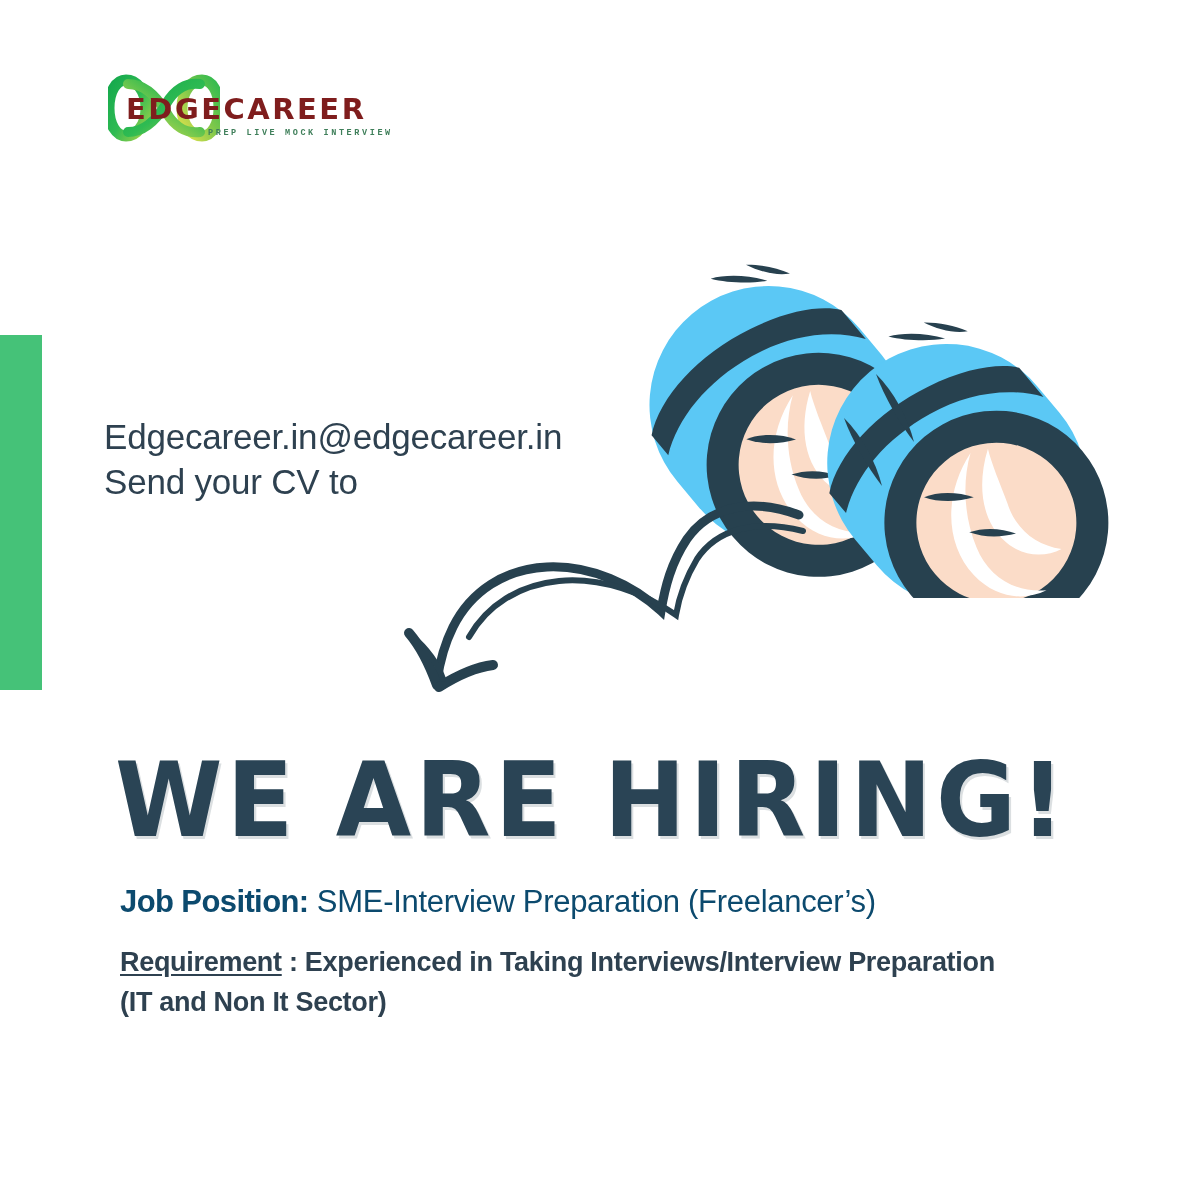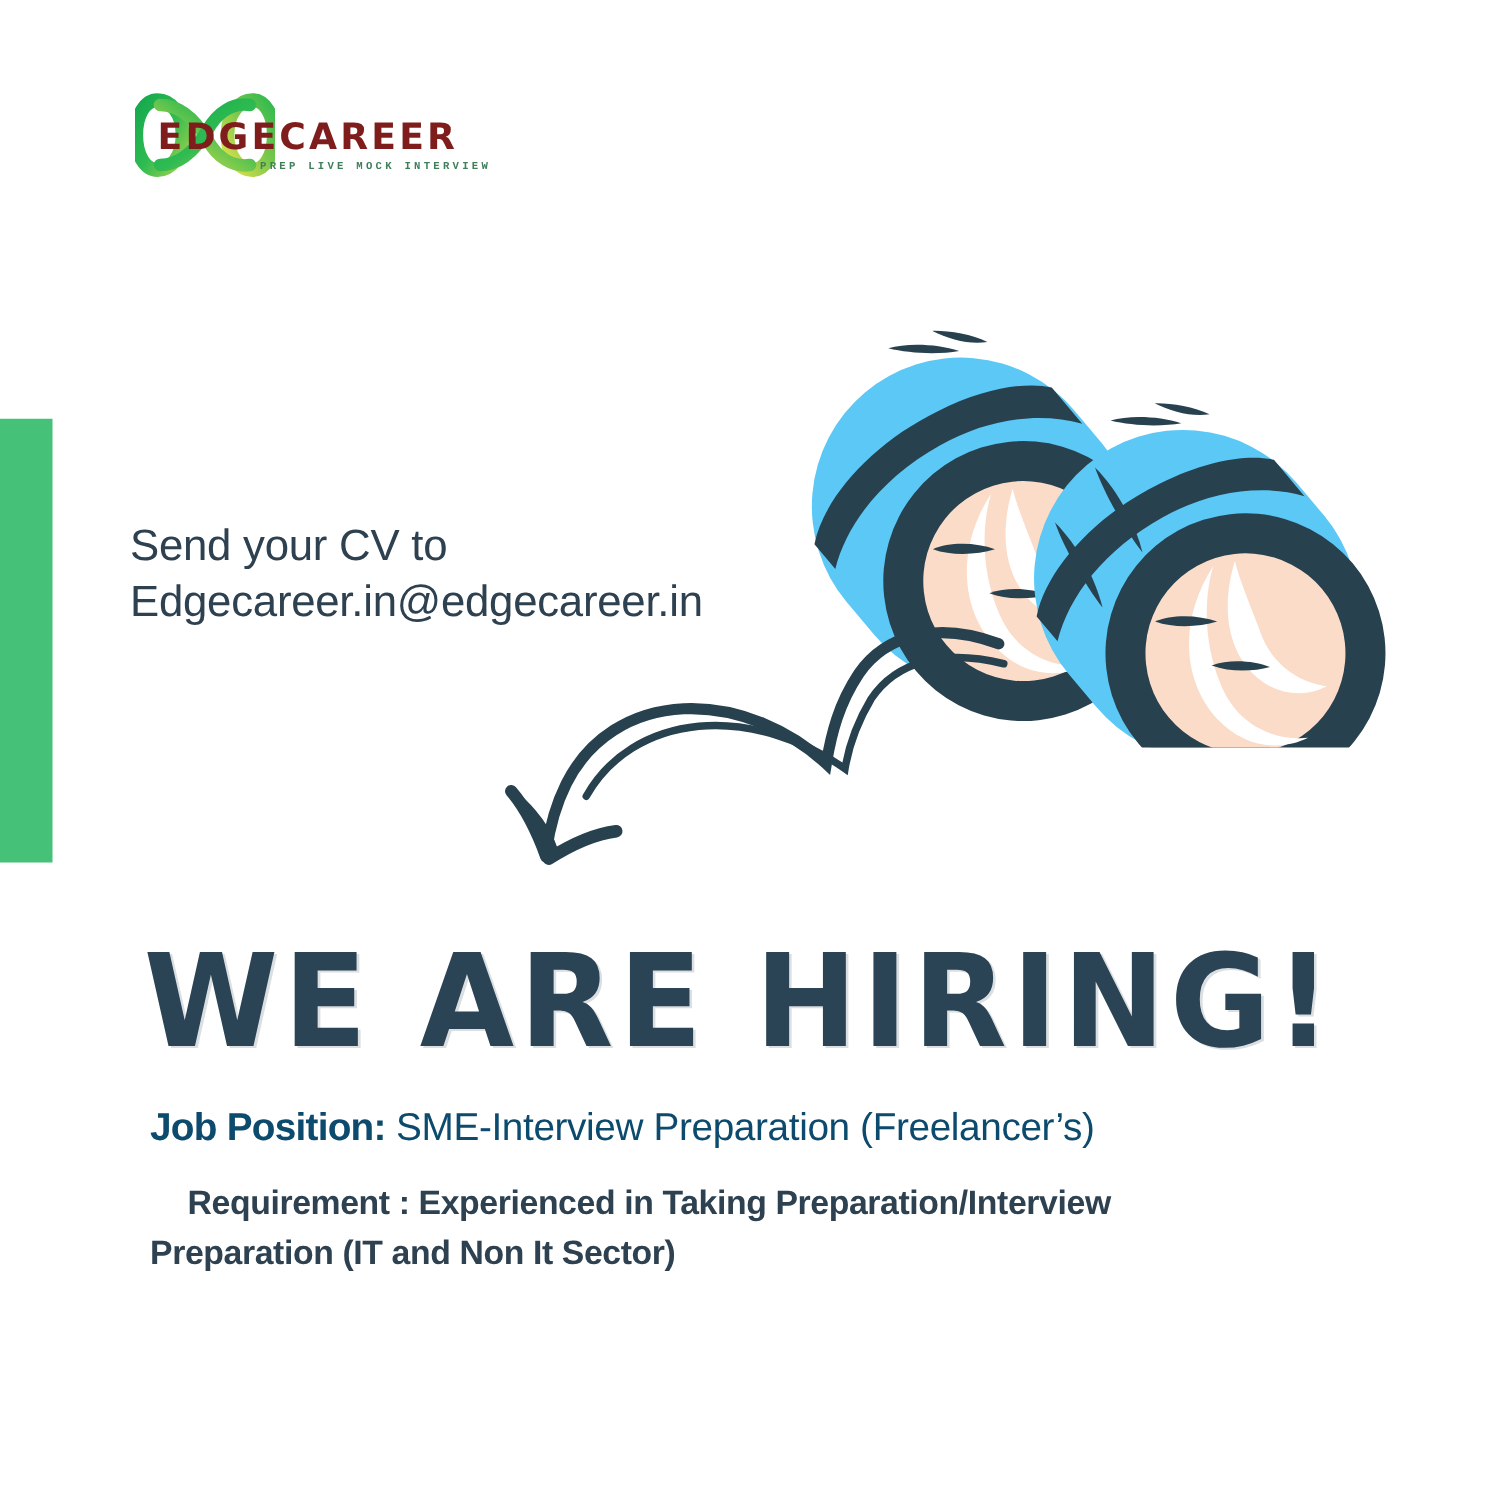--- a/index.html
+++ b/index.html
@@ -139,22 +139,22 @@
     left: 120px;
     top: 942px;
     width: 880px;
     color: #2e4150;
     font-size: 27px;
     font-weight: bold;
     line-height: 40px;
     letter-spacing: -0.3px;
   }
   .req-label {
+    text-decoration: underline;
     text-underline-offset: 3px;
-    margin-left: 30px;
   }
 </style>
 </head>
 <body>
 
 <div id="poster">
 
   <div class="accent-bar"></div>
 
   <div class="logo">
@@ -254,29 +254,29 @@
     </g>
 
     <g fill="none" stroke="#27414f" stroke-linecap="round">
       <path d="M42 210 C34 188 26 172 14 158" stroke-width="10"></path>
       <path d="M44 212 C66 198 82 192 98 190" stroke-width="10"></path>
       <path d="M16 160 C30 172 42 186 48 204" stroke-width="6"></path>
     </g>
   </svg>
 
   <div class="cv-block">
+    <div>Edgecareer.in@edgecareer.in</div>
     <div>Send your CV to</div>
-    <div>Edgecareer.in@edgecareer.in</div>
   </div>
 
   <div class="headline">WE ARE HIRING!</div>
 
   <div class="job-line">
     <span class="job-label">Job Position:</span>
     <span class="job-value">SME-Interview Preparation (Freelancer’s)</span>
   </div>
 
   <div class="req-line">
-    <span class="req-label">Requirement</span><span> : </span><span>Experienced in Taking Preparation/Interview</span>
+    <span class="req-label">Requirement</span><span> : </span><span>Experienced in Taking Interviews/Interview</span>
     <span>Preparation  (IT and Non It Sector)</span>
   </div>
 
 </div>
 
 </body></html>

